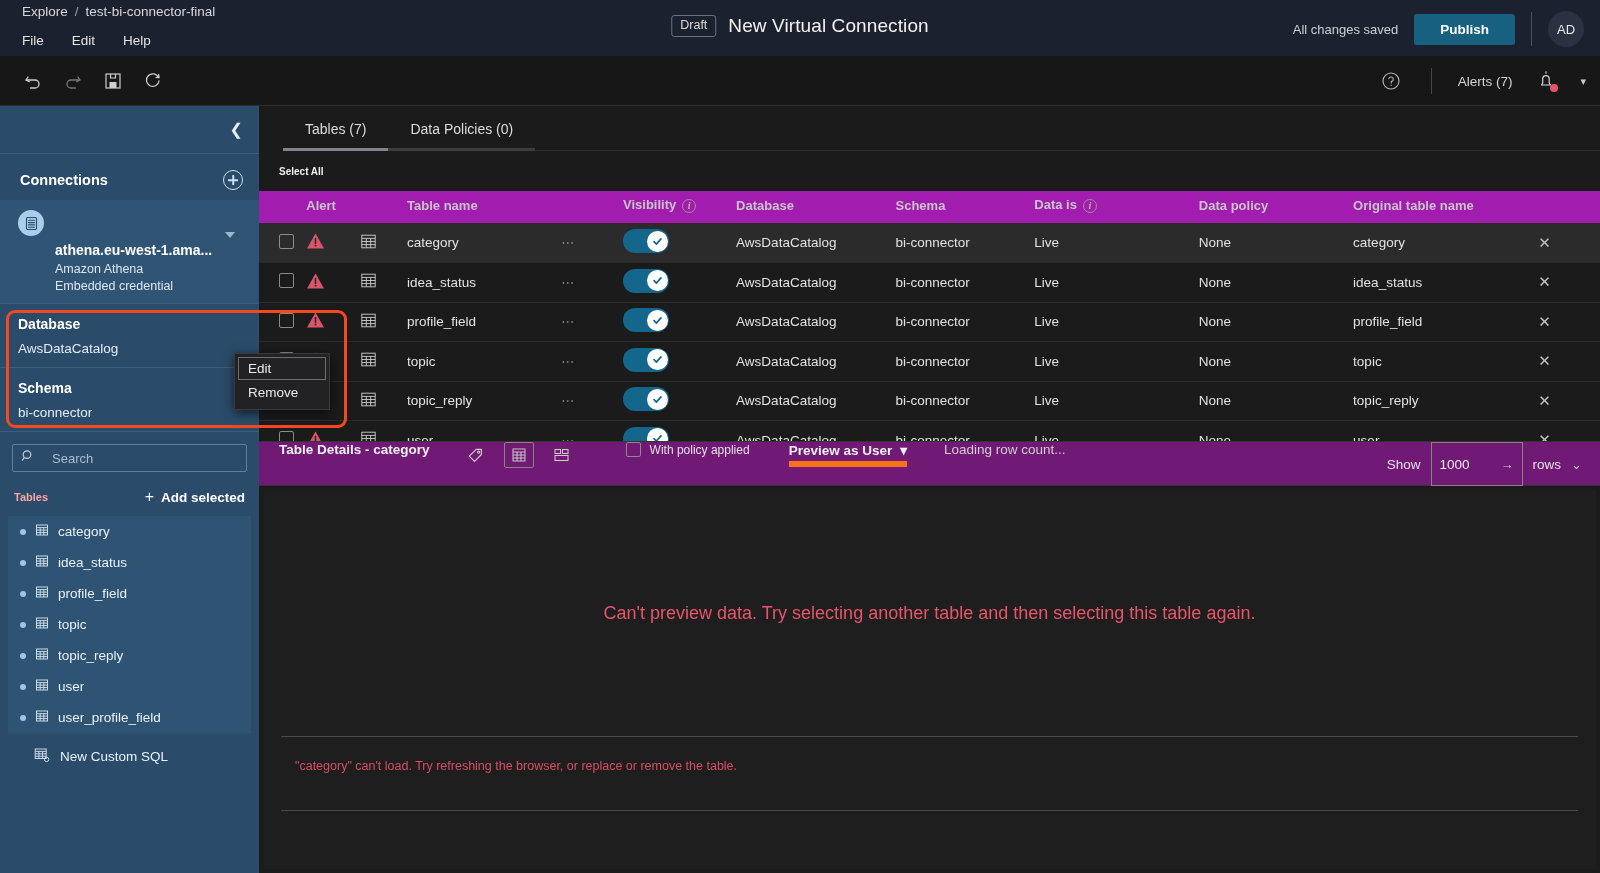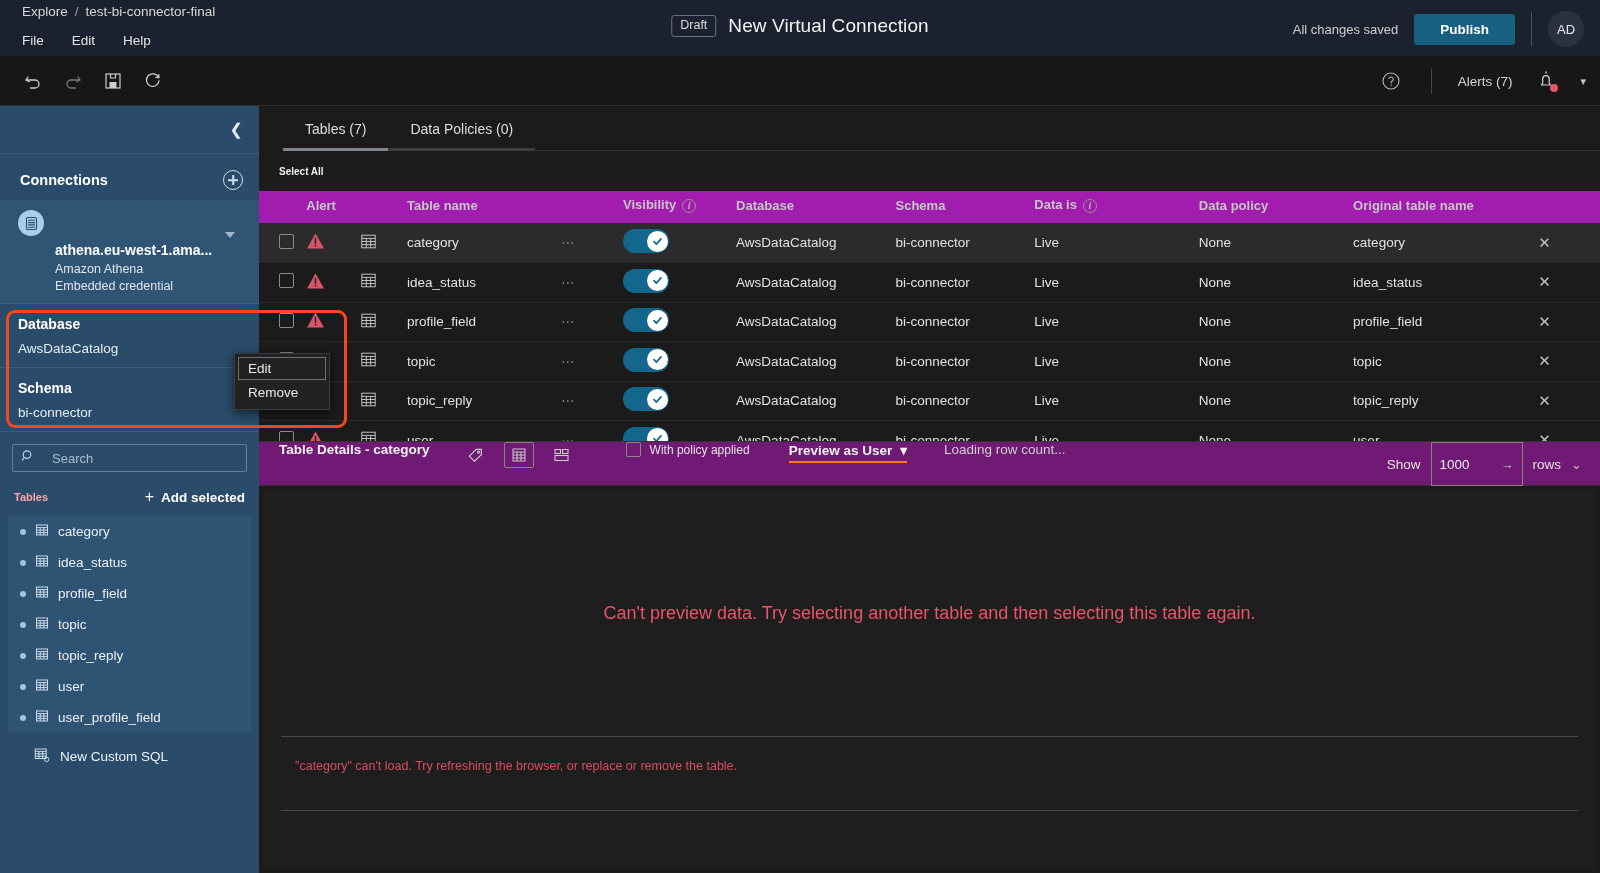--- a/index.html
+++ b/index.html
@@ -247,21 +247,21 @@
   }
   .details-title { font-size: 13.5px; font-weight: bold; color: #f0f0f0; margin-right: 18px; }
   .db-ic {
     width: 30px; height: 26px; display: flex; align-items: center; justify-content: center;
     cursor: pointer; border-radius: 2px;
   }
   .db-ic.sel { border: 1px solid #8a8477; }
   .with-policy { display: flex; align-items: center; gap: 9px; margin-left: 36px; font-size: 12px; color: #e2e2e2; }
   .preview-as {
     margin-left: 26px; font-size: 13.5px; font-weight: bold; color: #f0f0f0;
-    border-bottom: 2px solid #f97316; padding-bottom: 3px; cursor: pointer;
+    border-bottom: 6px solid #f97316; padding-bottom: 3px; cursor: pointer;
     display: flex; align-items: center; gap: 8px;
   }
   .loading-text { margin-left: 24px; font-size: 13.5px; color: #cfcfcf; }
   .details-right {
     position: absolute; right: 18px; display: flex; align-items: center; gap: 10px;
     font-size: 13.5px; color: #e2e2e2;
   }
   .rows-input {
     width: 92px; height: 44px; border: 1px solid #8a8477; background: transparent;
     display: flex; align-items: center; justify-content: space-between;

